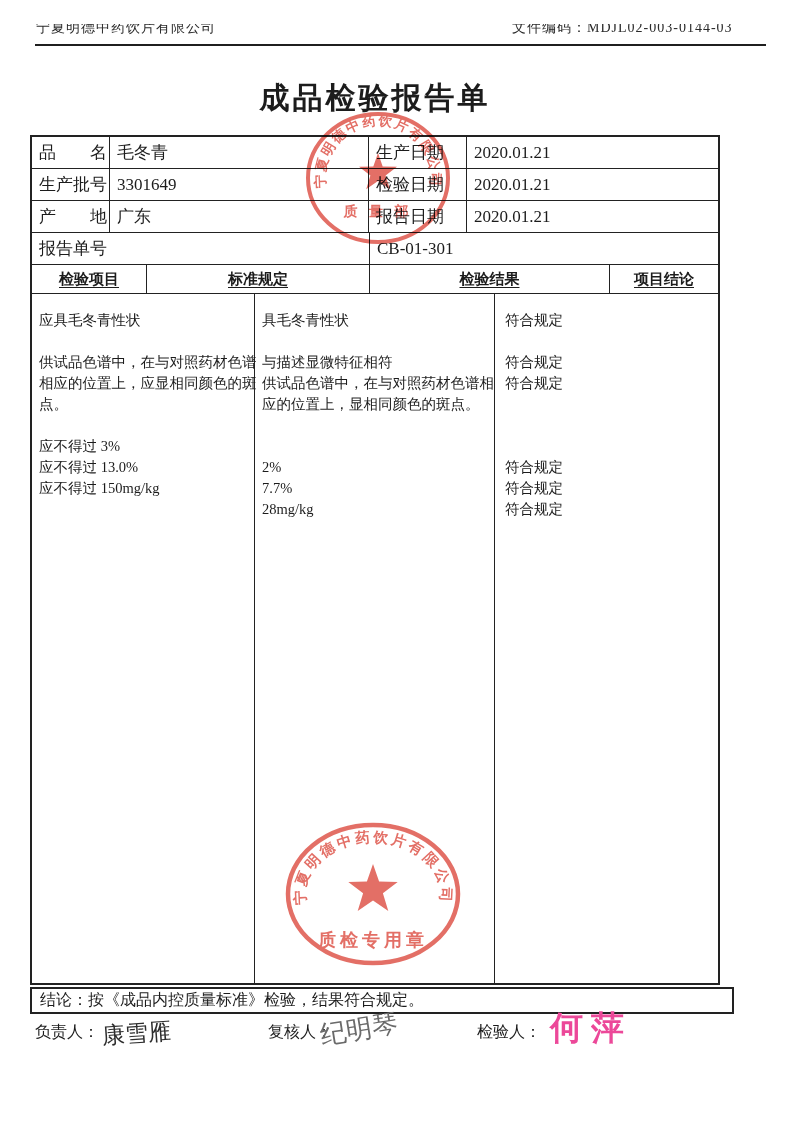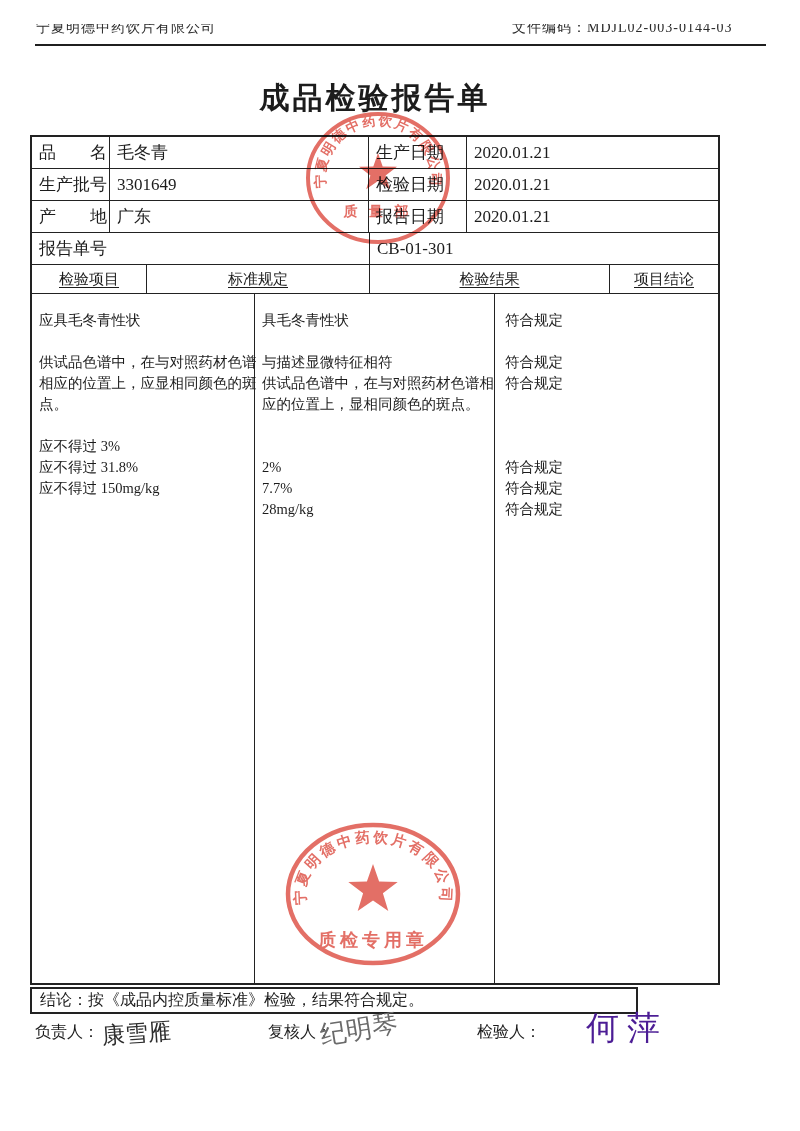--- a/index.html
+++ b/index.html
@@ -23,38 +23,38 @@
     border:2px solid #222;box-sizing:border-box;}
   .irow{display:flex;height:32px;border-bottom:1px solid #222;box-sizing:border-box;}
   .cell{box-sizing:border-box;display:flex;align-items:center;font-size:17px;
     padding-left:7px;white-space:nowrap;overflow:hidden;}
   .br{border-right:1px solid #222;}
   .w-l1{width:78px;} .w-v1{width:259px;} .w-l2{width:98px;} .w-v2{flex:1;}
   .w-half{width:338px;} .w-rest{flex:1;}
 
   .insp-hdr{display:flex;height:29px;border-bottom:1px solid #222;box-sizing:border-box;}
   .hcell{box-sizing:border-box;display:flex;align-items:center;justify-content:center;
-    font-size:15px;}
+    font-size:15px;font-weight:bold;}
   .hcell span{text-decoration:underline;text-underline-offset:3px;}
   .c1{width:115px;} .c2{width:223px;} .c3{width:240px;} .c4{flex:1;}
 
   .insp-body{display:flex;height:691px;box-sizing:border-box;}
   .bcol{box-sizing:border-box;padding-top:16px;}
   .line{height:21px;line-height:21px;font-size:14.5px;white-space:nowrap;padding-left:7px;}
   .c4 .line,.bcol.c4 .line{padding-left:10px;}
 
-  .conclusion{position:absolute;left:30px;top:987px;width:608px;height:27px;
+  .conclusion{position:absolute;left:30px;top:987px;width:704px;height:27px;
     border:2px solid #222;box-sizing:border-box;display:flex;align-items:center;
     font-size:16px;padding-left:8px;font-family:Liberation Serif, serif;}
 
   .sig-label{position:absolute;font-size:16px;top:1022px;}
   .sig-name{position:absolute;white-space:nowrap;}
   .sig-resp{left:102px;top:1018px;font-size:23px;color:#2d2d2d;transform:rotate(-4deg);}
   .sig-review{left:320px;top:1012px;font-size:26px;color:#6a6a6a;transform:rotate(-9deg);}
-  .sig-inspect{left:550px;top:1006px;font-size:33px;font-weight:normal;color:#4c1d95;letter-spacing:8px;margin-left:36px;}
+  .sig-inspect{left:550px;top:1006px;font-size:33px;font-weight:bold;color:#ec4899;letter-spacing:8px;}
 
   .stamp{position:absolute;mix-blend-mode:multiply;opacity:0.82;}
   .stamp-top{left:303px;top:108px;}
   .stamp-bottom{left:283px;top:821px;}
 </style>
 </head>
 <body>
 
 <div class="page">
 
@@ -110,21 +110,21 @@
 
     <div class="insp-body">
       <div class="bcol br c2">
         <div class="line">应具毛冬青性状</div>
         <div class="line"></div>
         <div class="line">供试品色谱中，在与对照药材色谱</div>
         <div class="line">相应的位置上，应显相同颜色的斑</div>
         <div class="line">点。</div>
         <div class="line"></div>
         <div class="line">应不得过 3%</div>
-        <div class="line">应不得过 31.8%</div>
+        <div class="line">应不得过 13.0%</div>
         <div class="line">应不得过 150mg/kg</div>
       </div>
       <div class="bcol br c3">
         <div class="line">具毛冬青性状</div>
         <div class="line"></div>
         <div class="line">与描述显微特征相符</div>
         <div class="line">供试品色谱中，在与对照药材色谱相</div>
         <div class="line">应的位置上，显相同颜色的斑点。</div>
         <div class="line"></div>
         <div class="line"></div>

